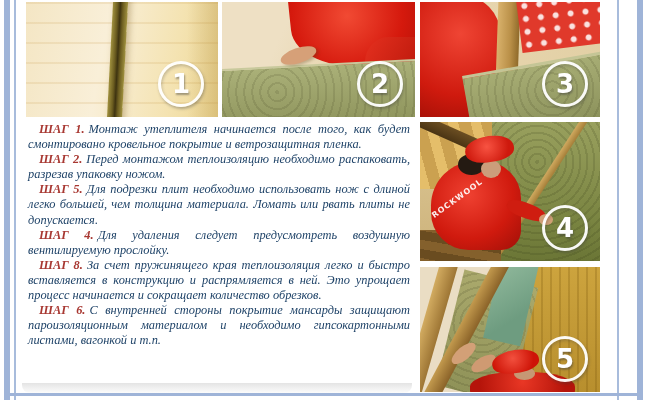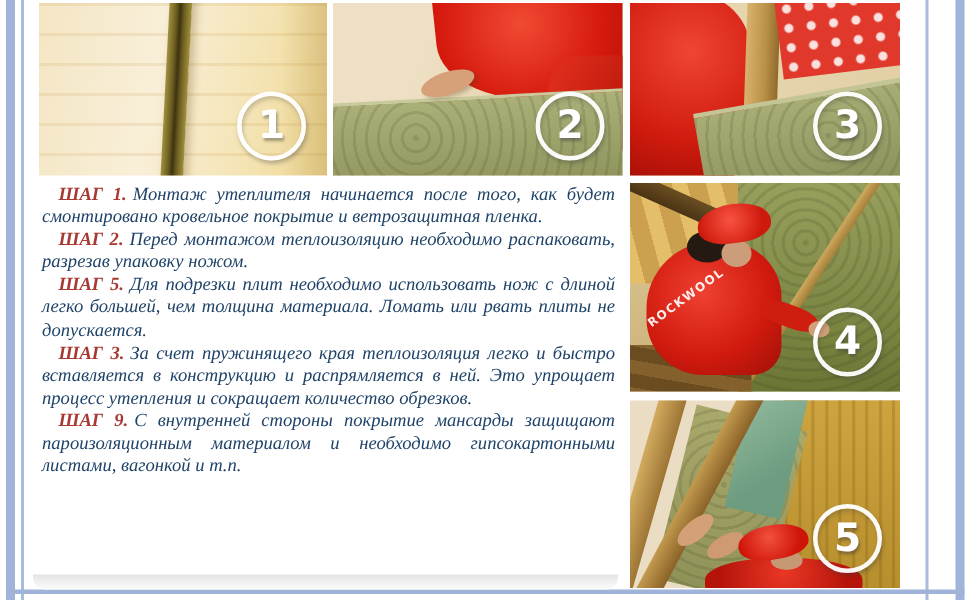--- a/index.html
+++ b/index.html
@@ -224,19 +224,20 @@
     <div class="cap5"></div>
     <div class="badge">
       <span>5</span>
     </div>
   </div>
 
   <div class="textbox">
     <p><span class="step-label">ШАГ 1.</span><span class="step-text">Монтаж утеплителя начинается после того, как будет смонтировано кровельное покрытие и ветрозащитная пленка.</span></p>
     <p><span class="step-label">ШАГ 2.</span><span class="step-text">Перед монтажом теплоизоляцию необходимо распаковать, разрезав упаковку ножом.</span></p>
     <p><span class="step-label">ШАГ 5.</span><span class="step-text">Для подрезки плит необходимо использовать нож с длиной легко большей, чем толщина материала. Ломать или рвать плиты не допускается.</span></p>
-    <p><span class="step-label">ШАГ 3.</span><span class="step-text">За счет пружинящего края теплоизоляция легко и быстро вставляется в конструкцию и распрямляется в ней. Это упрощает процесс утепления и сокращает количество обрезков.</span></p>
-    <p><span class="step-label">ШАГ 9.</span><span class="step-text">С внутренней стороны покрытие мансарды защищают пароизоляционным материалом и необходимо гипсокартонными листами, вагонкой и т.п.</span></p>
+    <p><span class="step-label">ШАГ 4.</span><span class="step-text">Для удаления следует предусмотреть воздушную вентилируемую прослойку.</span></p>
+    <p><span class="step-label">ШАГ 8.</span><span class="step-text">За счет пружинящего края теплоизоляция легко и быстро вставляется в конструкцию и распрямляется в ней. Это упрощает процесс начинается и сокращает количество обрезков.</span></p>
+    <p><span class="step-label">ШАГ 6.</span><span class="step-text">С внутренней стороны покрытие мансарды защищают пароизоляционным материалом и необходимо гипсокартонными листами, вагонкой и т.п.</span></p>
   </div>
 
   <div class="fadebar"></div>
 
 </div>
 
 </body></html>

